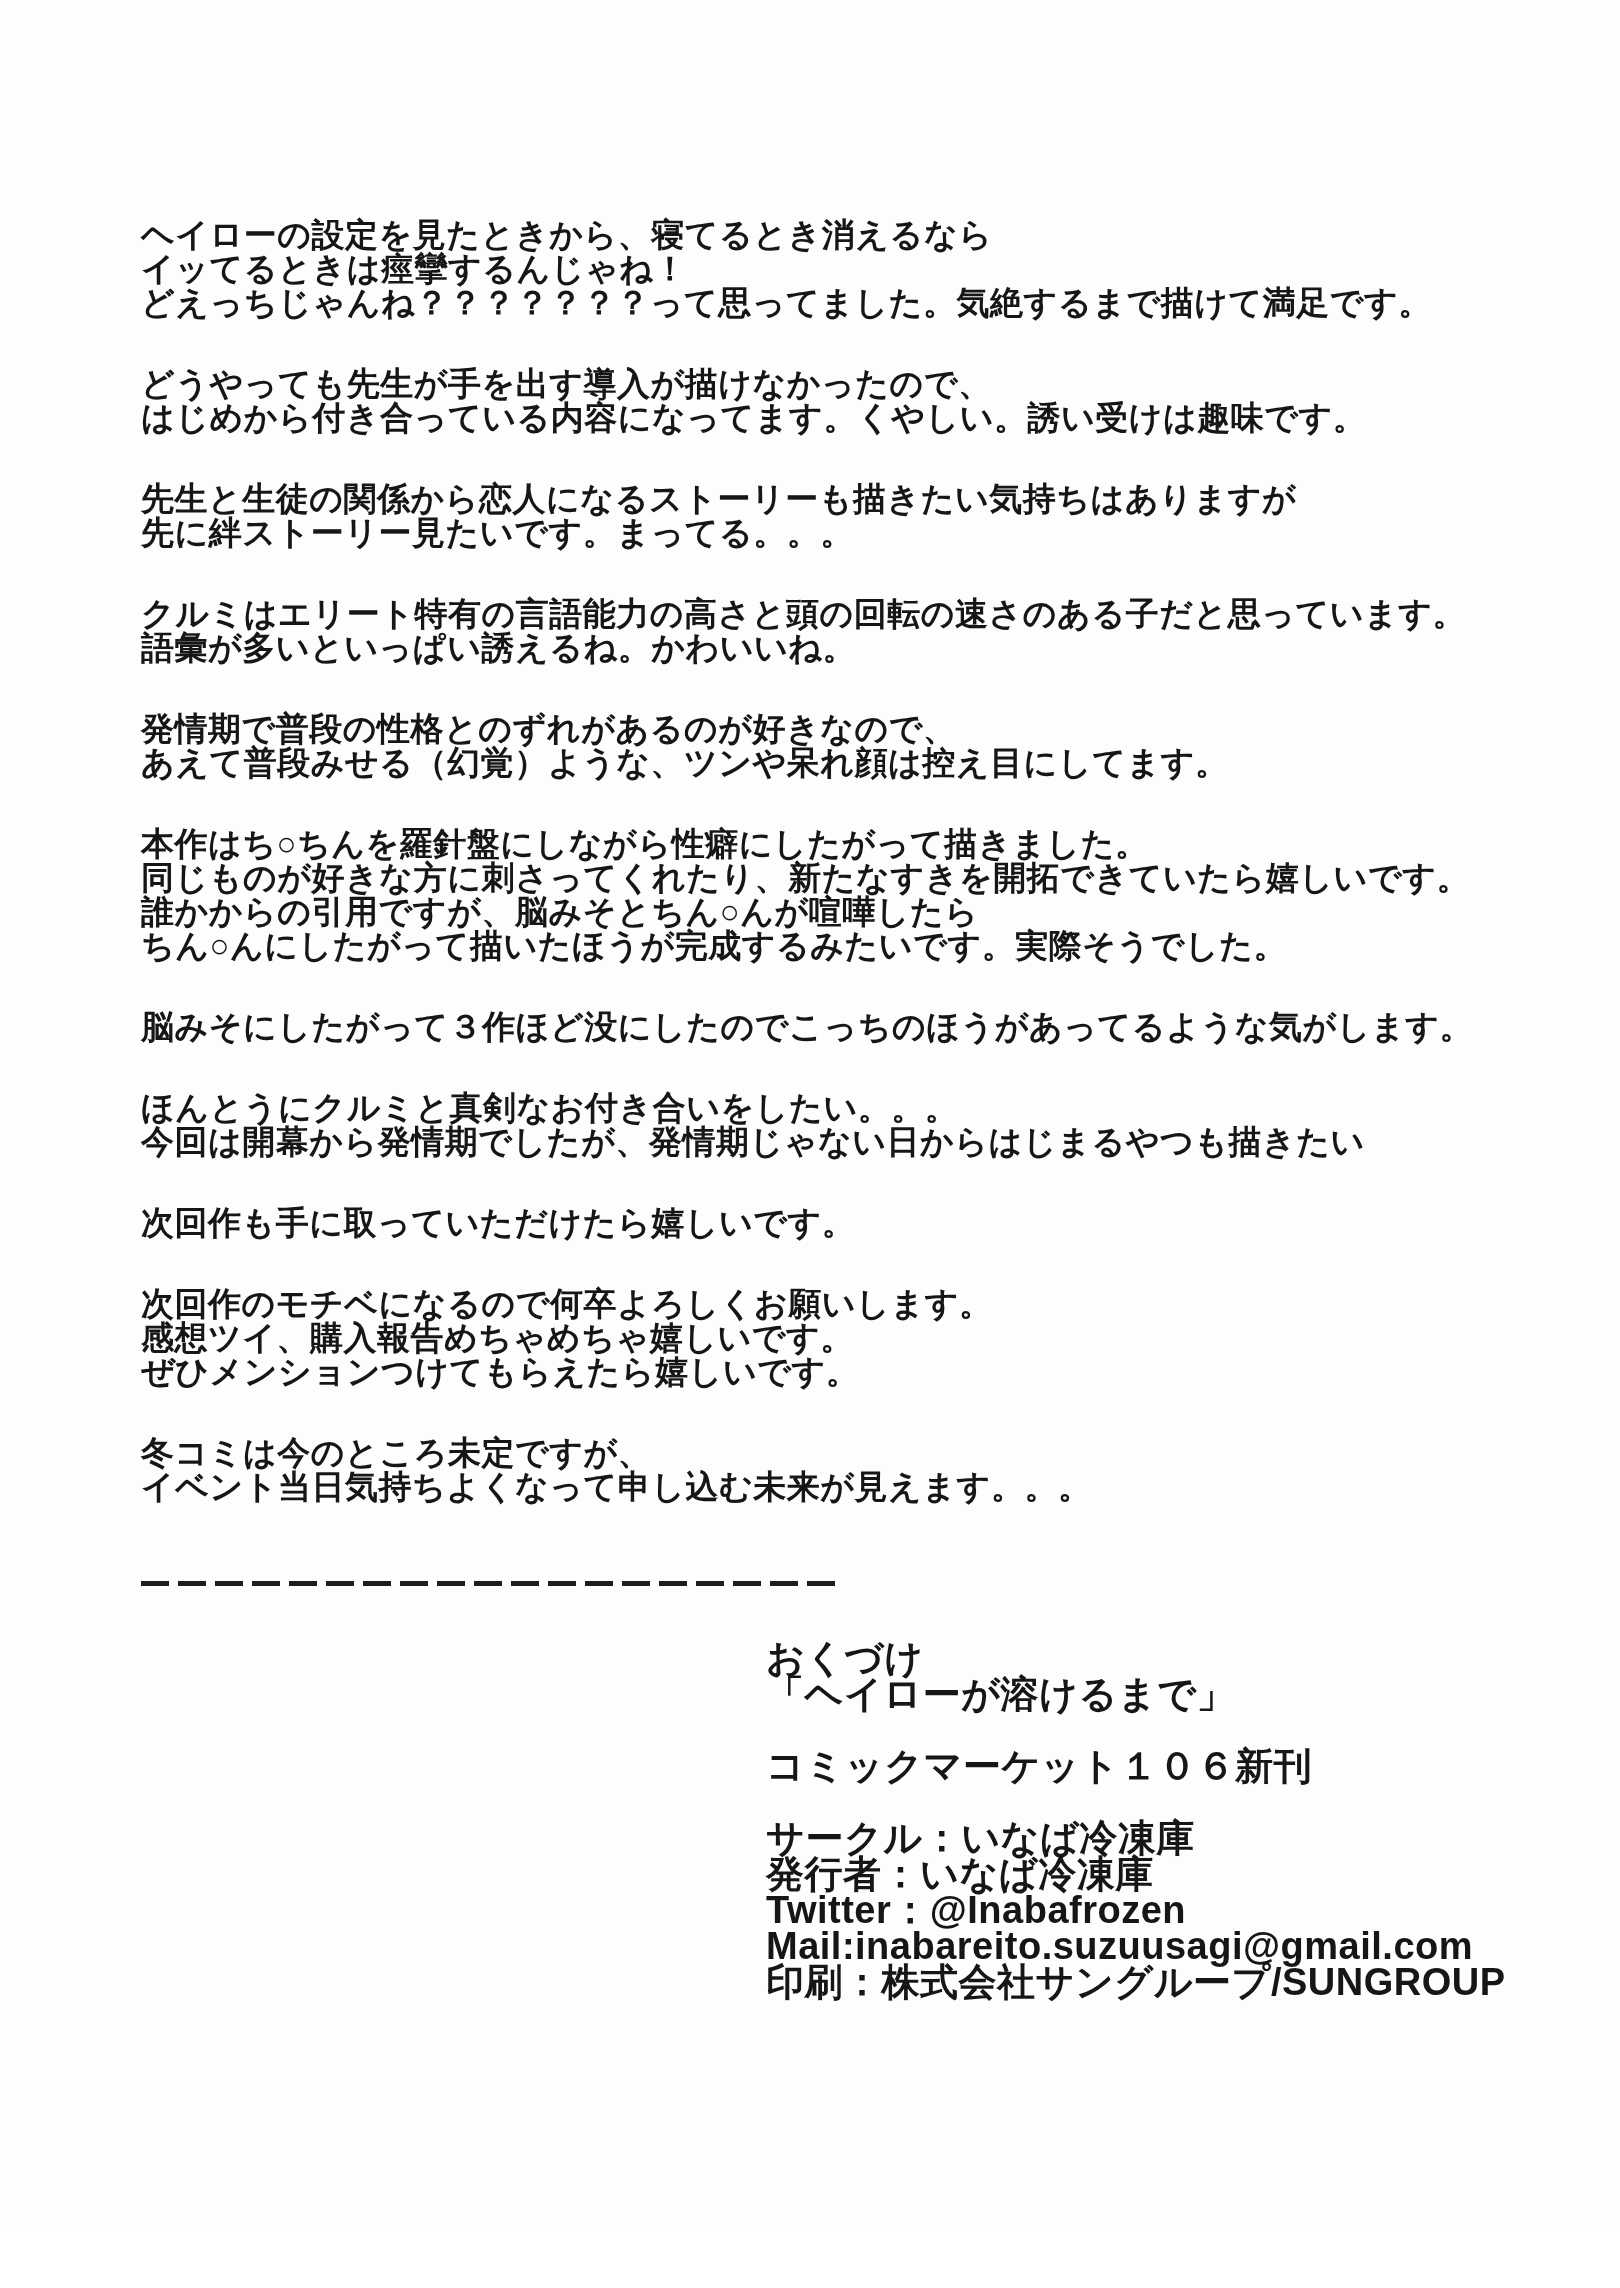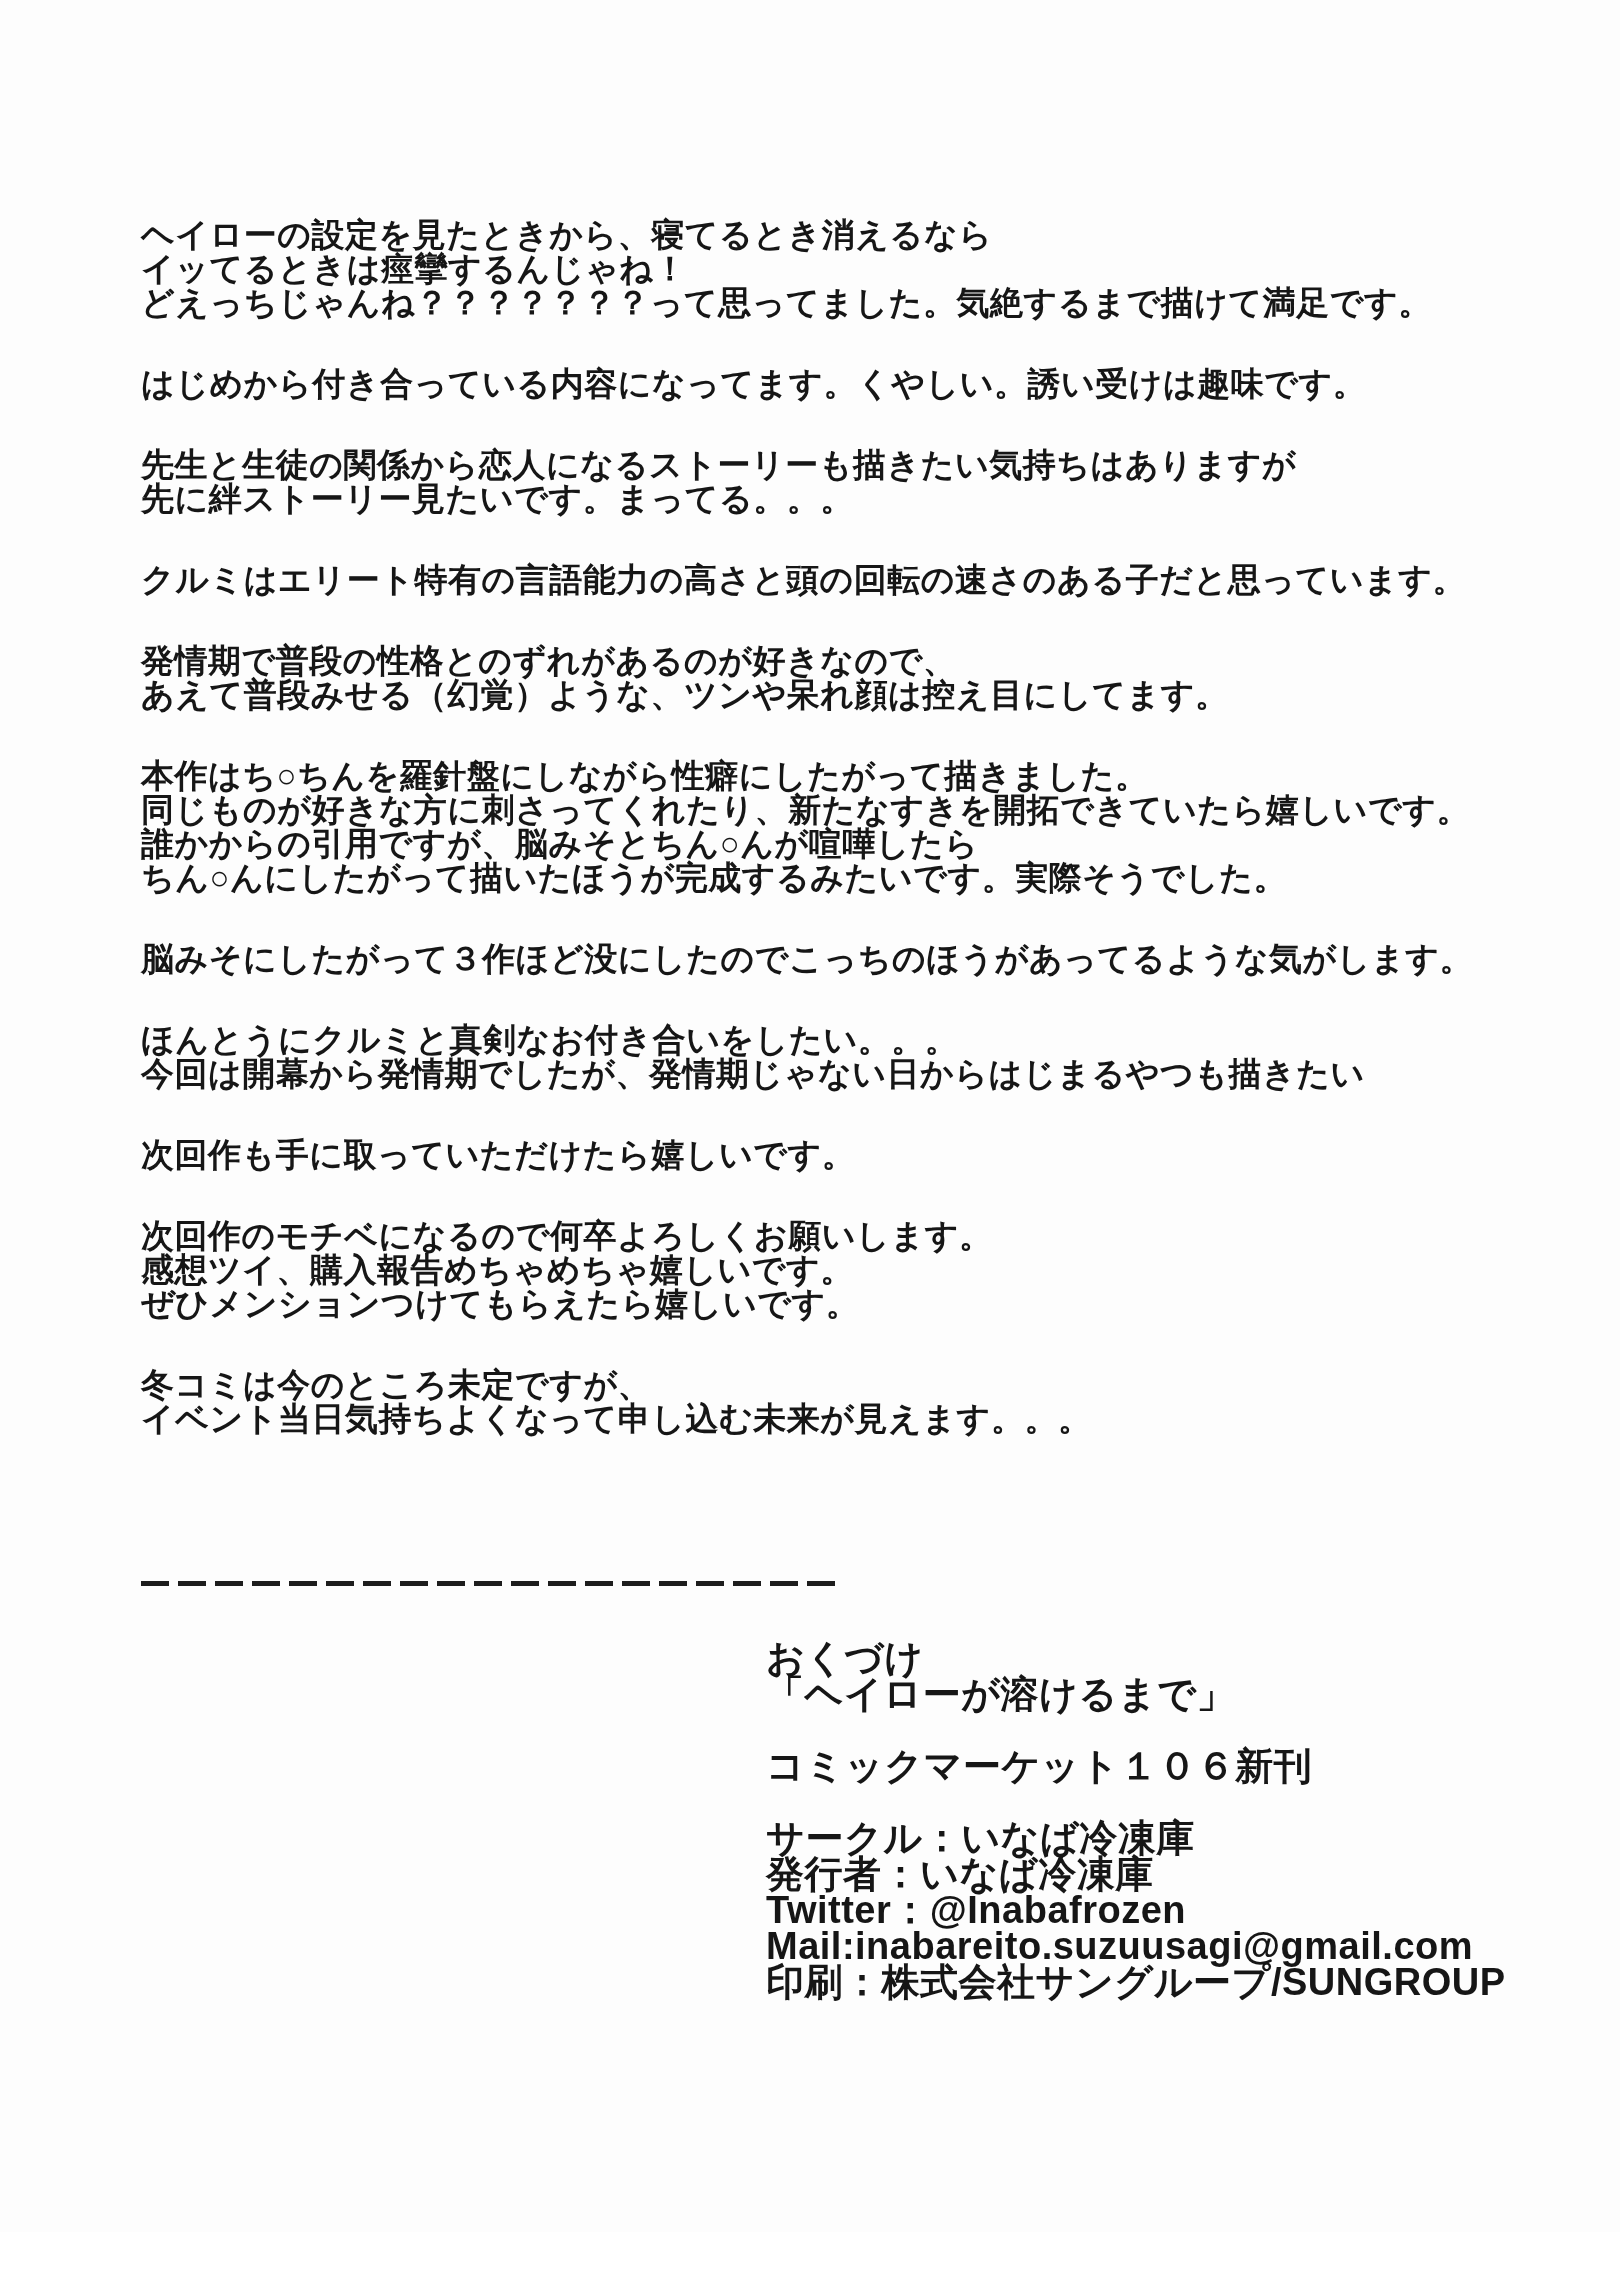--- a/index.html
+++ b/index.html
@@ -73,28 +73,30 @@
 
 <div class="page">
 
   <div class="afterword">
       <div class="para">
         <div class="line">ヘイローの設定を見たときから、寝てるとき消えるなら</div>
         <div class="line">イッてるときは痙攣するんじゃね！</div>
         <div class="line">どえっちじゃんね？？？？？？？って思ってました。気絶するまで描けて満足です。</div>
       </div>
       <div class="para">
+        <div class="line">どうやっても先生が手を出す導入が描けなかったので、</div>
         <div class="line">はじめから付き合っている内容になってます。くやしい。誘い受けは趣味です。</div>
       </div>
       <div class="para">
         <div class="line">先生と生徒の関係から恋人になるストーリーも描きたい気持ちはありますが</div>
         <div class="line">先に絆ストーリー見たいです。まってる。。。</div>
       </div>
       <div class="para">
         <div class="line">クルミはエリート特有の言語能力の高さと頭の回転の速さのある子だと思っています。</div>
+        <div class="line">語彙が多いといっぱい誘えるね。かわいいね。</div>
       </div>
       <div class="para">
         <div class="line">発情期で普段の性格とのずれがあるのが好きなので、</div>
         <div class="line">あえて普段みせる（幻覚）ような、ツンや呆れ顔は控え目にしてます。</div>
       </div>
       <div class="para">
         <div class="line">本作はち○ちんを羅針盤にしながら性癖にしたがって描きました。</div>
         <div class="line">同じものが好きな方に刺さってくれたり、新たなすきを開拓できていたら嬉しいです。</div>
         <div class="line">誰かからの引用ですが、脳みそとちん○んが喧嘩したら</div>
         <div class="line">ちん○んにしたがって描いたほうが完成するみたいです。実際そうでした。</div>

